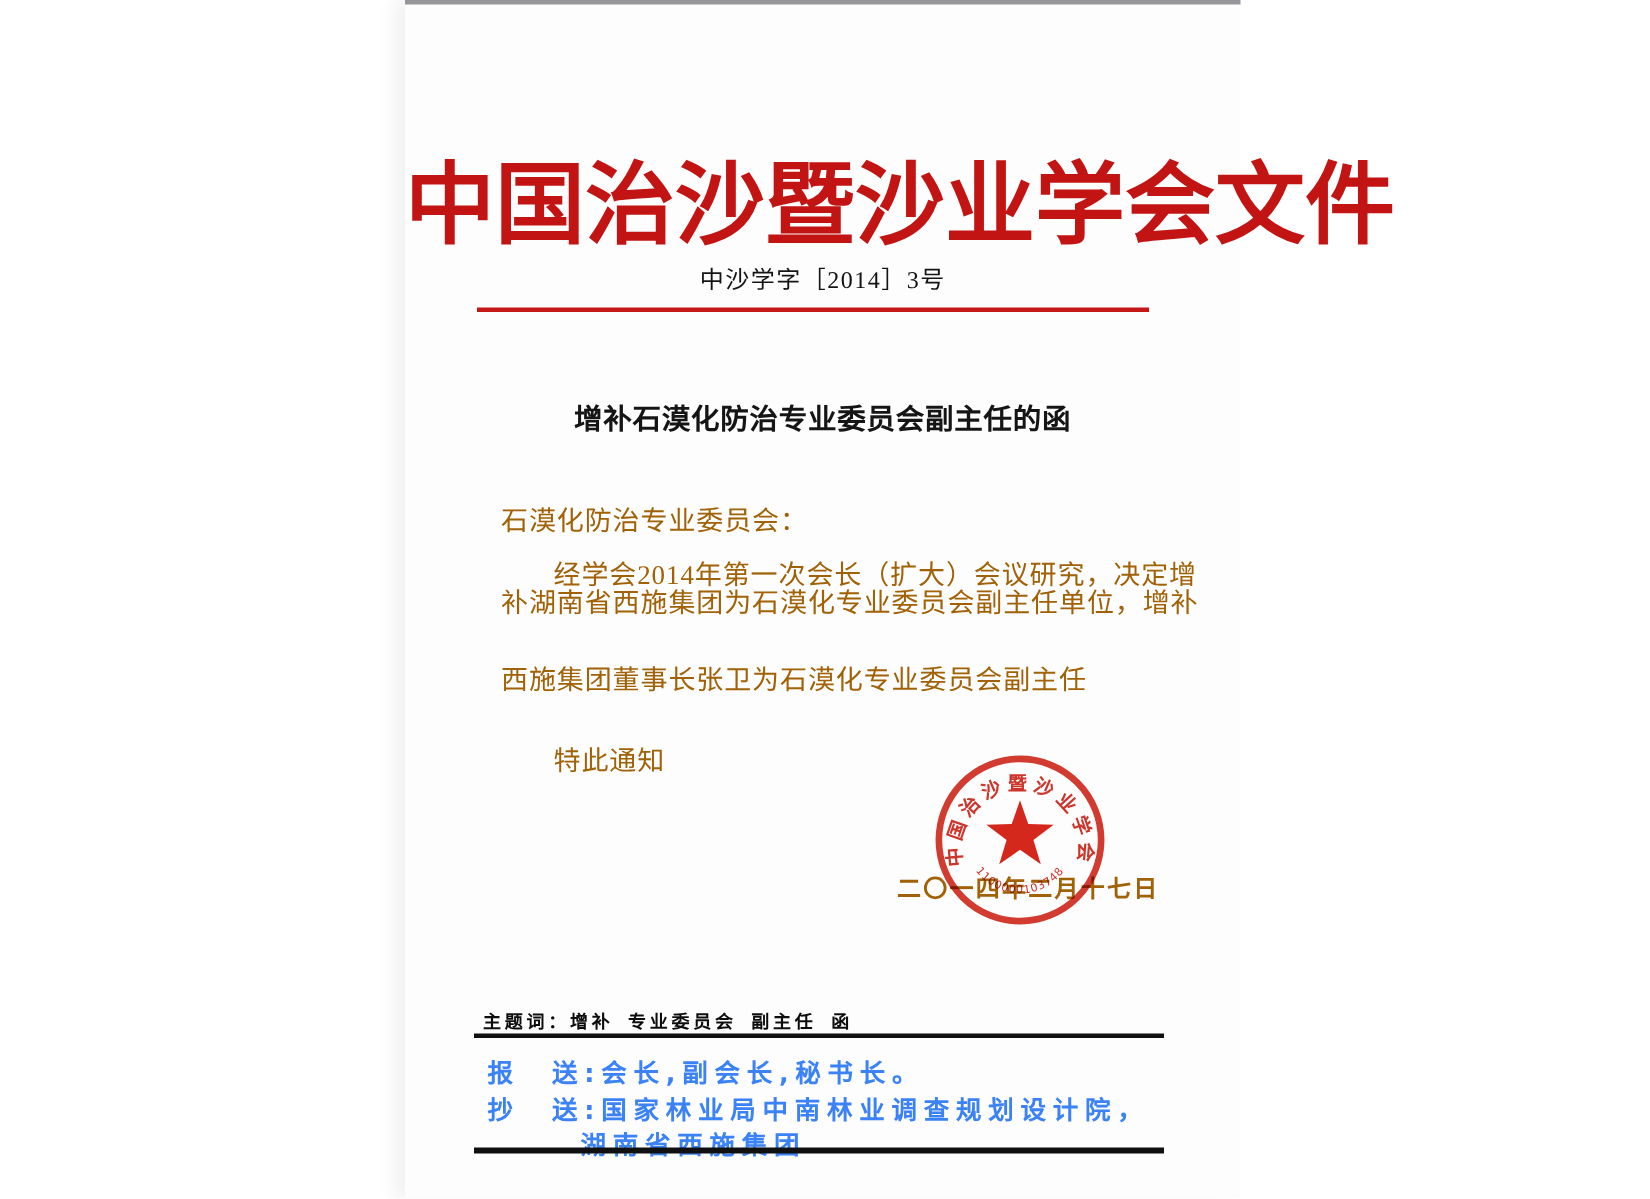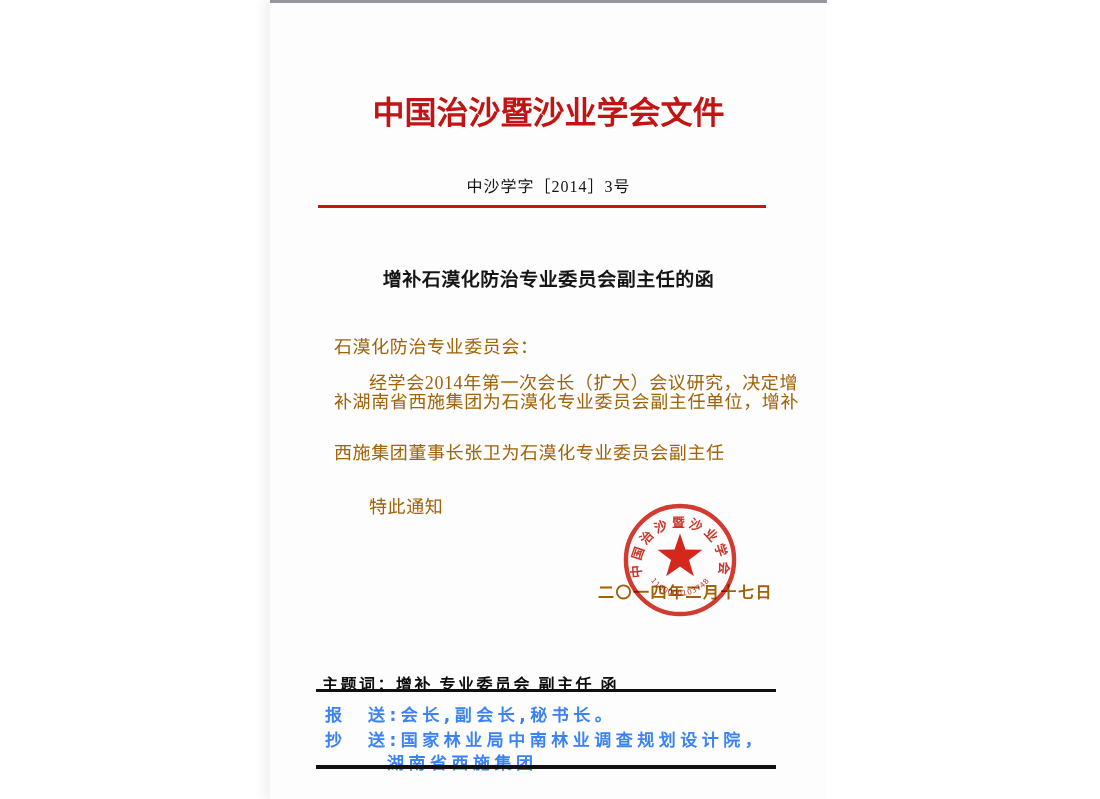--- a/index.html
+++ b/index.html
@@ -19,21 +19,21 @@
     width: 557px; height: 799px;
     background: #fdfdfe;
     border-top: 3px solid #97979b;
     box-shadow: -8px 0 10px rgba(0,0,0,0.05);
   }
 
   .red-header {
     position: absolute;
     left: 0; top: 84px; width: 100%;
     text-align: center;
-    font-size: 32px;
+    font-size: 60px;
     font-weight: 700;
     color: #c31414;
     letter-spacing: 0px;
     white-space: nowrap;
     font-family: "Liberation Serif", "DejaVu Serif", serif;
   }
 
   .doc-number {
     position: absolute;
     left: 0; top: 170px; width: 100%;
@@ -92,26 +92,26 @@
     position: absolute;
     left: 351px; top: 498px;
     width: 118px; height: 118px;
     z-index: 2;
     mix-blend-mode: multiply;
   }
 
   .keywords {
     position: absolute;
     left: 52px; top: 668px;
-    font-size: 16px;
+    font-size: 12px;
     font-weight: 700;
     color: #0d0d0d;
     letter-spacing: 2.5px;
     white-space: nowrap;
-    font-family: Liberation Serif, serif;
+    font-family: Liberation Mono, monospace;
   }
 
   .black-rule-1 {
     position: absolute;
     left: 46px; top: 686px;
     width: 460px; height: 3px;
     background: #101010;
   }
   .black-rule-2 {
     position: absolute;

